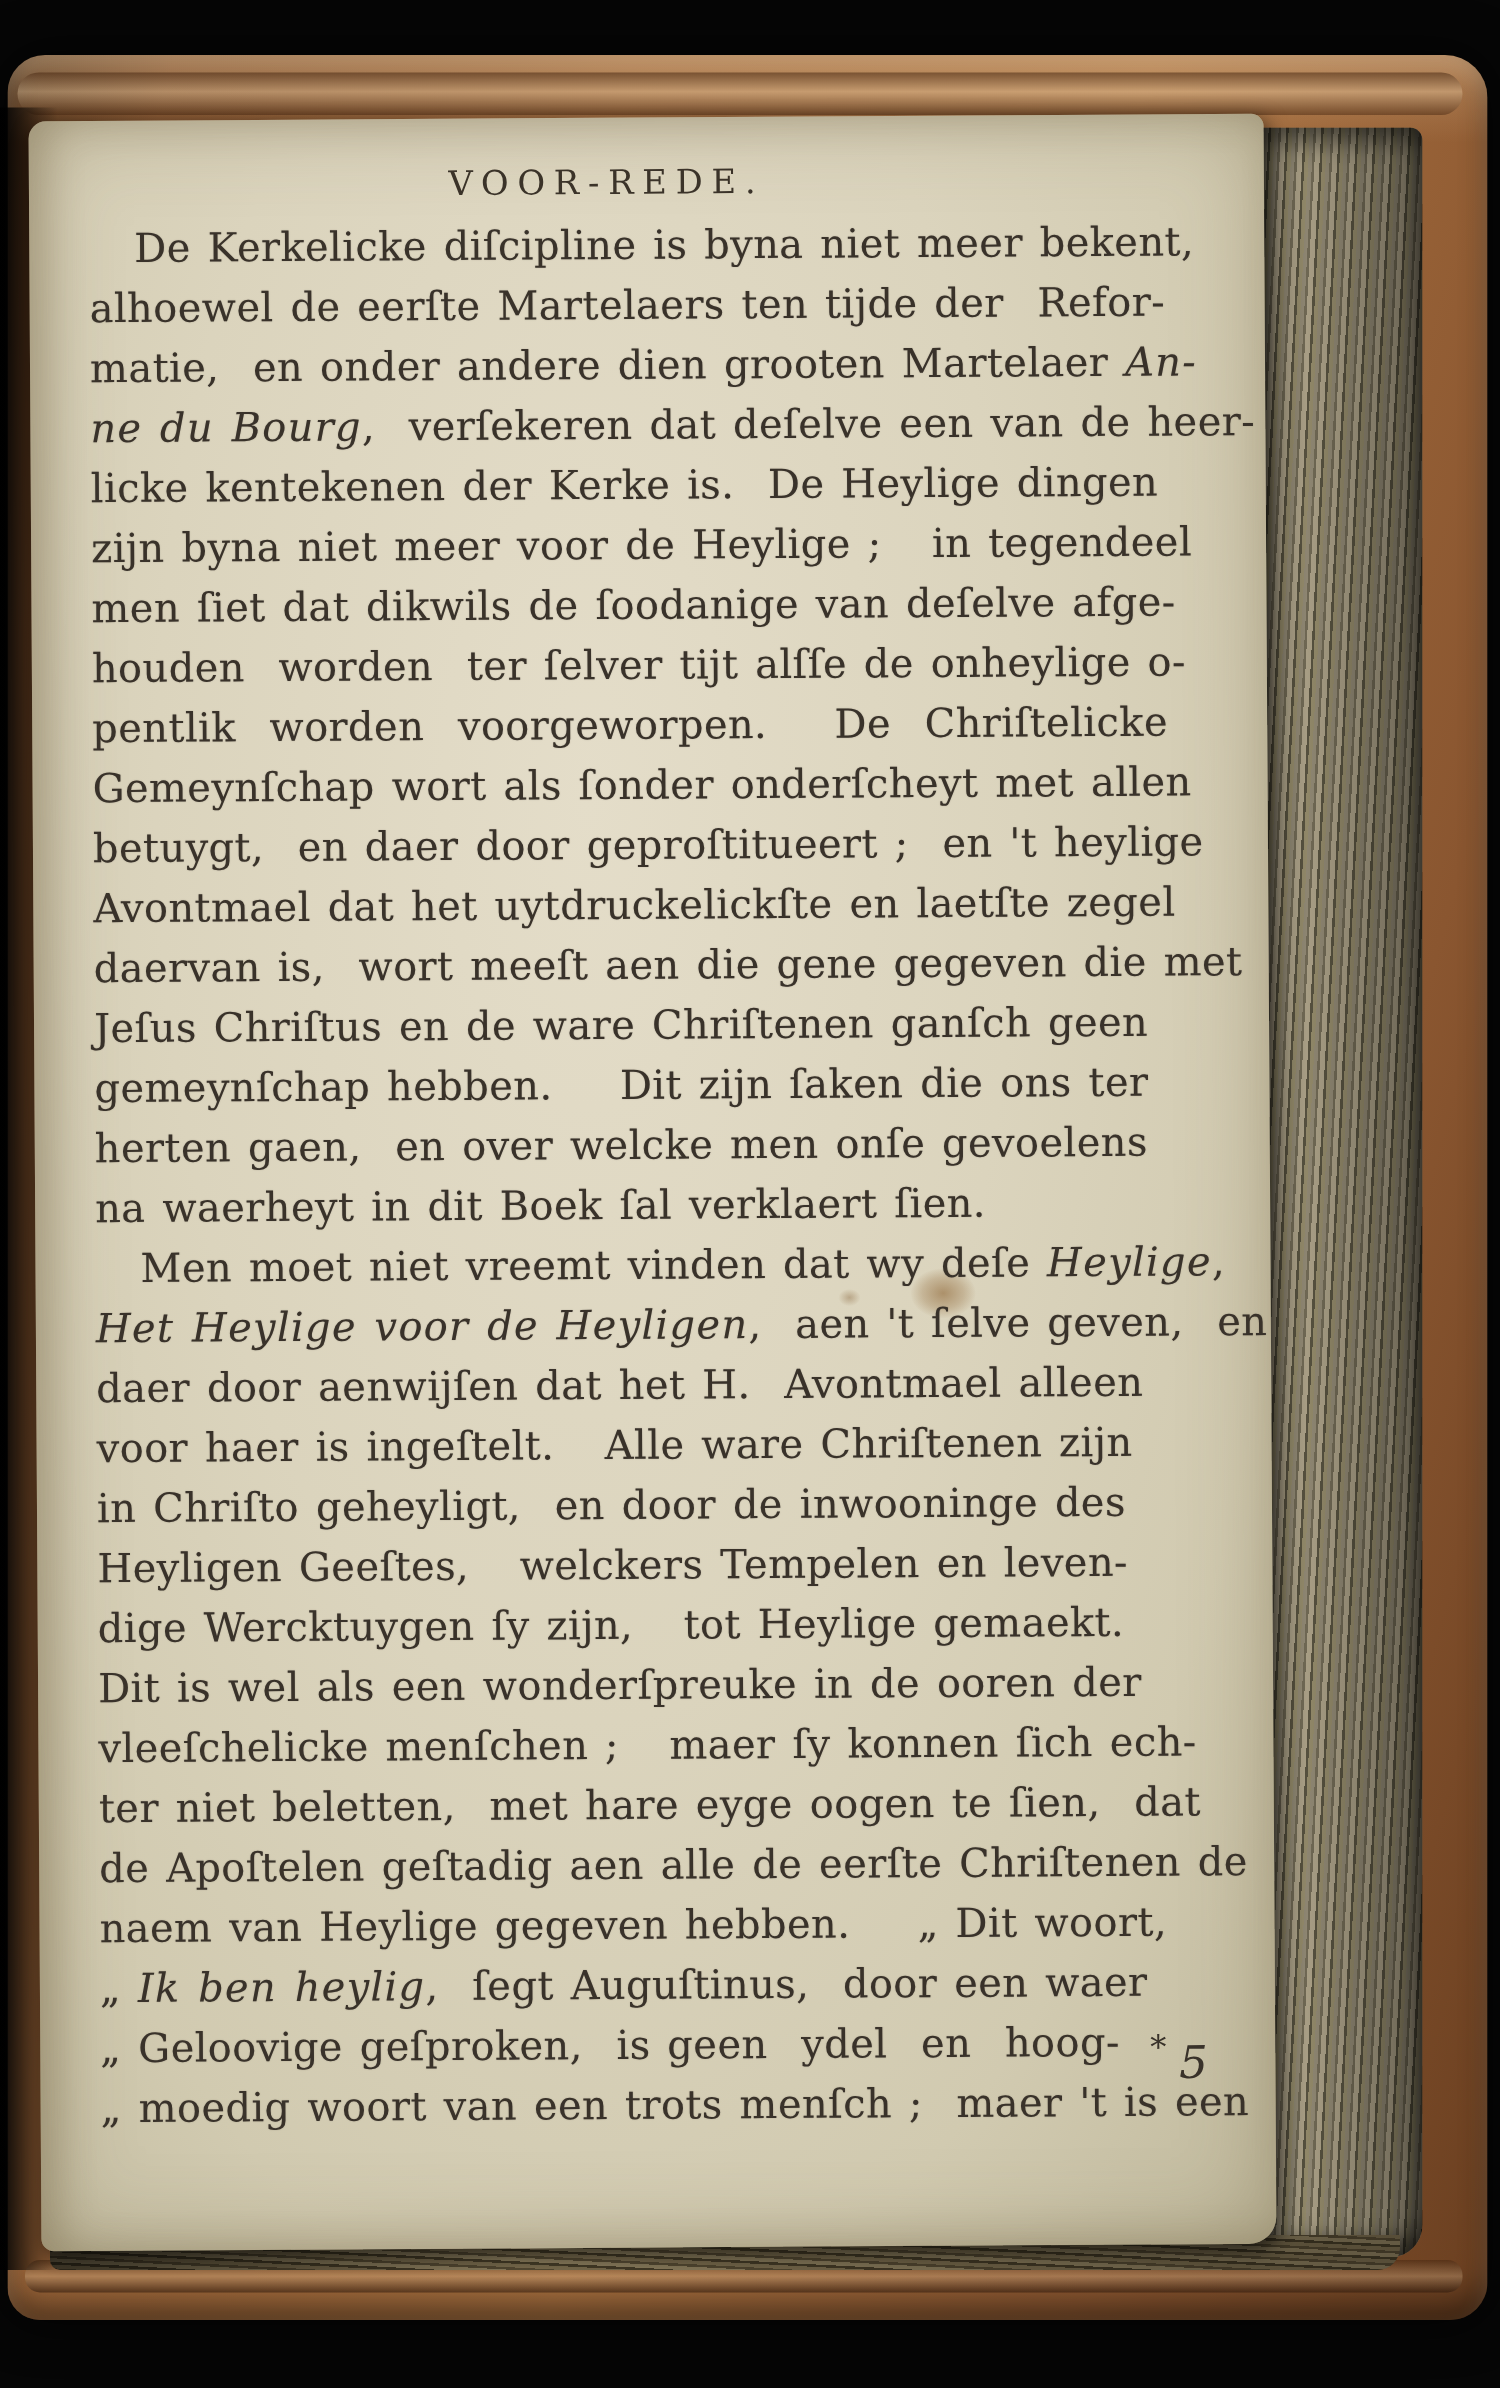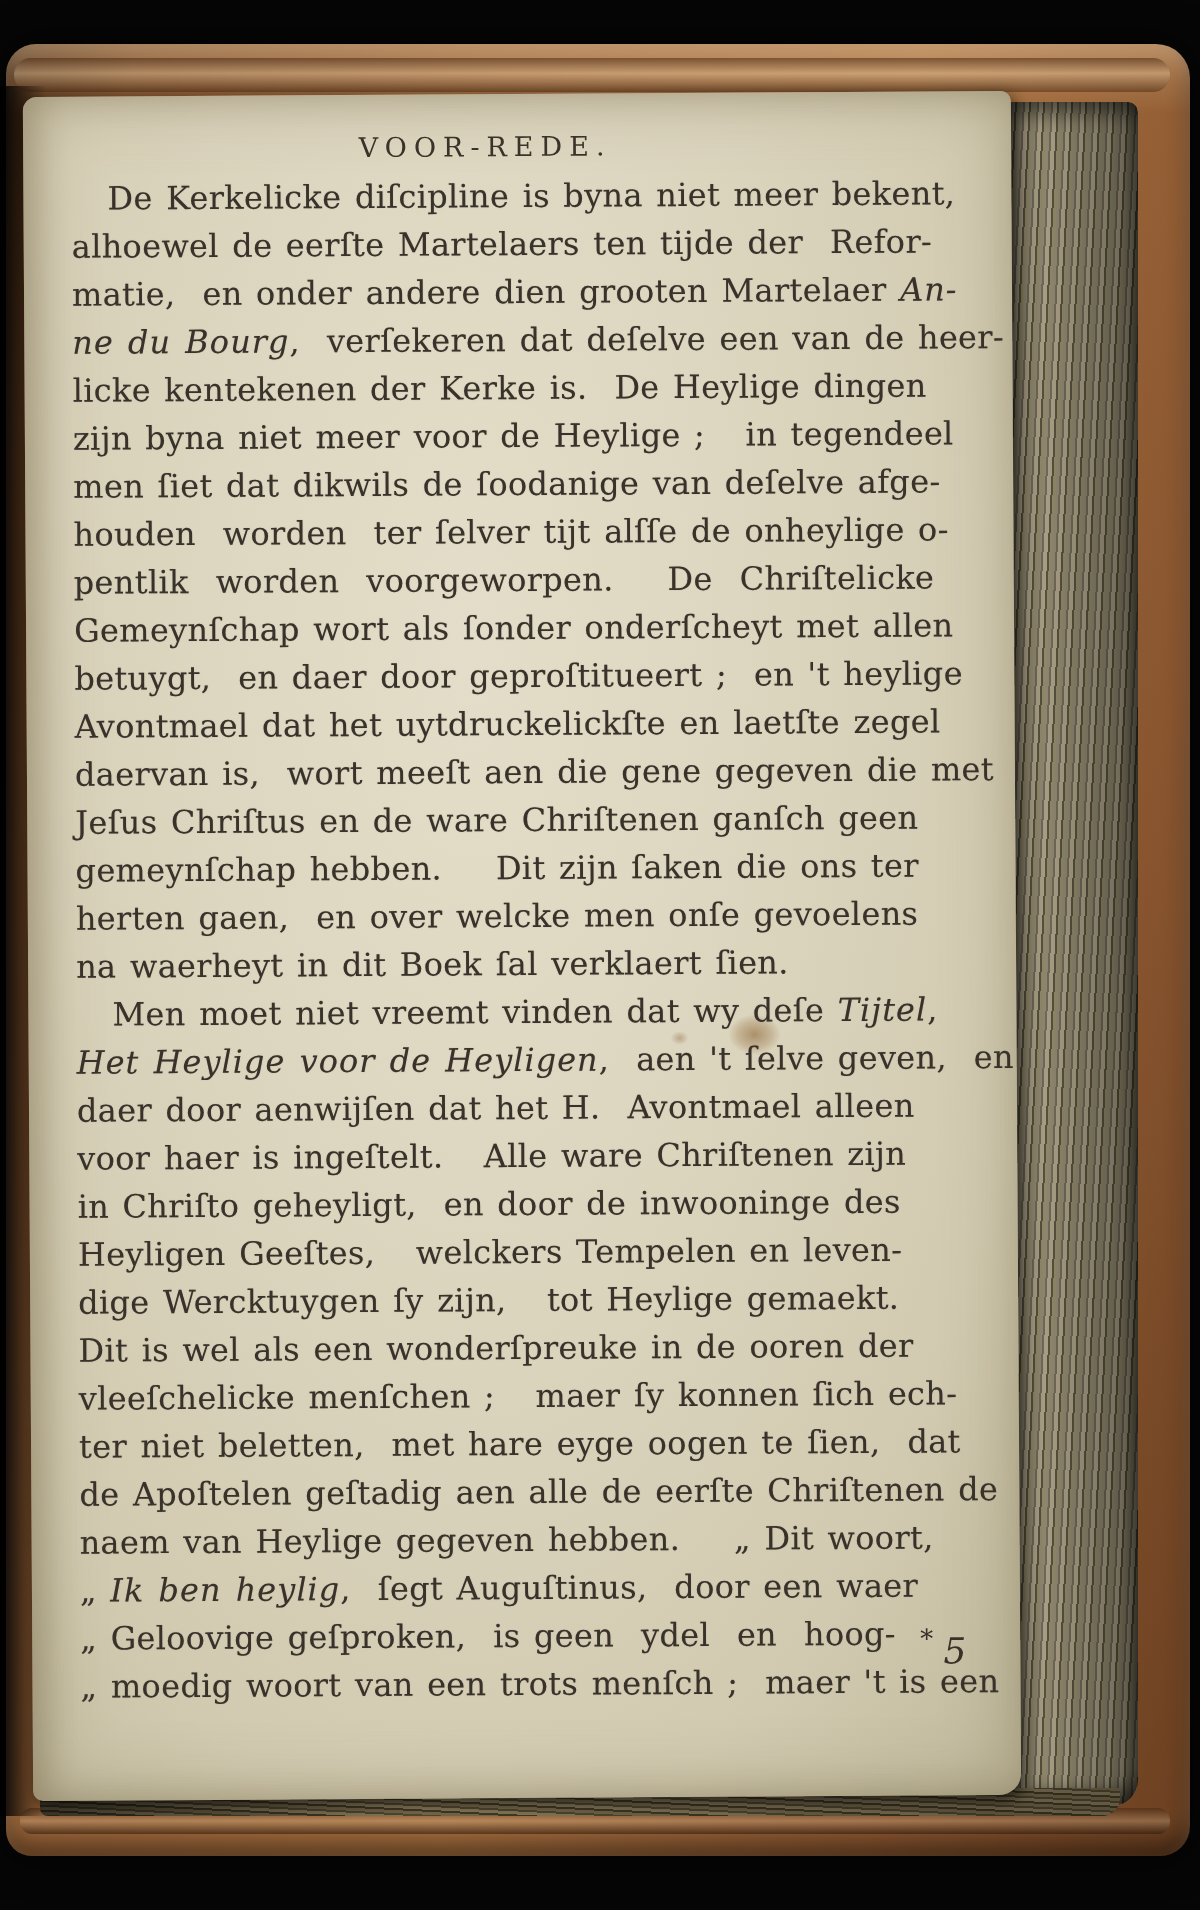--- a/index.html
+++ b/index.html
@@ -104,21 +104,21 @@
       <div class="line"><span>houden  worden  ter ſelver tijt alſſe de onheylige o-</span></div>
       <div class="line"><span>pentlik  worden  voorgeworpen.    De  Chriſtelicke</span></div>
       <div class="line"><span>Gemeynſchap wort als ſonder onderſcheyt met allen</span></div>
       <div class="line"><span>betuygt,  en daer door geproſtitueert ;  en 't heylige</span></div>
       <div class="line"><span>Avontmael dat het uytdruckelickſte en laetſte zegel</span></div>
       <div class="line"><span>daervan is,  wort meeſt aen die gene gegeven die met</span></div>
       <div class="line"><span>Jeſus Chriſtus en de ware Chriſtenen ganſch geen</span></div>
       <div class="line"><span>gemeynſchap hebben.    Dit zijn ſaken die ons ter</span></div>
       <div class="line"><span>herten gaen,  en over welcke men onſe gevoelens</span></div>
       <div class="line"><span>na waerheyt in dit Boek ſal verklaert ſien.</span></div>
-      <div class="line indent"><span>Men moet niet vreemt vinden dat wy deſe </span><span class="it">Tijtel</span><span>,</span></div>
+      <div class="line indent"><span>Men moet niet vreemt vinden dat wy deſe </span><span class="it">Heylige</span><span>,</span></div>
       <div class="line"><span class="it">Het Heylige voor de Heyligen</span><span>,  aen 't ſelve geven,  en</span></div>
       <div class="line"><span>daer door aenwijſen dat het H.  Avontmael alleen</span></div>
       <div class="line"><span>voor haer is ingeſtelt.   Alle ware Chriſtenen zijn</span></div>
       <div class="line"><span>in Chriſto geheyligt,  en door de inwooninge des</span></div>
       <div class="line"><span>Heyligen Geeſtes,   welckers Tempelen en leven-</span></div>
       <div class="line"><span>dige Wercktuygen ſy zijn,   tot Heylige gemaekt.</span></div>
       <div class="line"><span>Dit is wel als een wonderſpreuke in de ooren der</span></div>
       <div class="line"><span>vleeſchelicke menſchen ;   maer ſy konnen ſich ech-</span></div>
       <div class="line"><span>ter niet beletten,  met hare eyge oogen te ſien,  dat</span></div>
       <div class="line"><span>de Apoſtelen geſtadig aen alle de eerſte Chriſtenen de</span></div>

